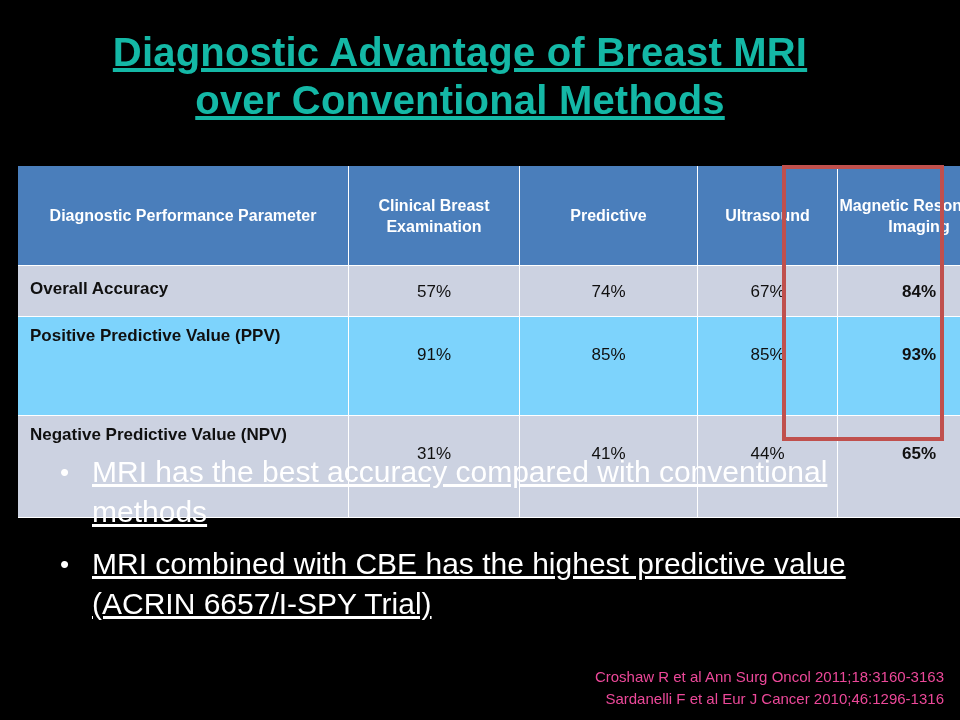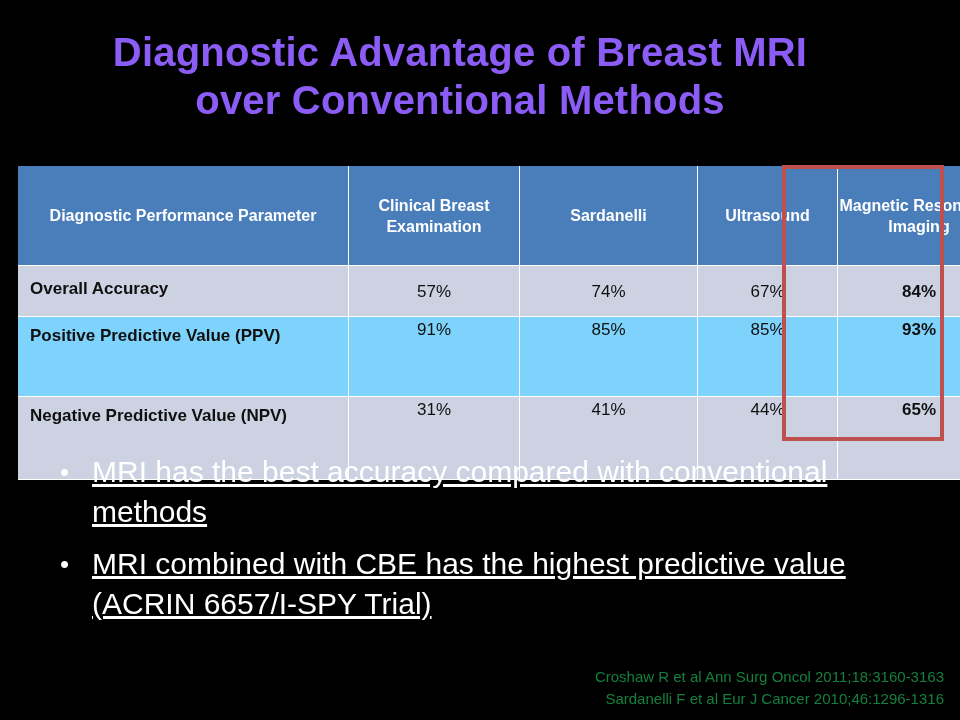--- a/index.html
+++ b/index.html
@@ -23,25 +23,26 @@
     background: #000000;
   }
 
   
   #title {
     position: absolute;
     left: 0;
     top: 28px;
     width: 920px;
     text-align: center;
-    color: #8b5cf6;
+    color: #14b8a6;
     font-size: 40px;
     font-weight: bold;
     line-height: 48px;
     letter-spacing: 0.2px;
+    text-decoration: underline;
   }
   #title .line { display: block; }
 
   
   #table-wrap {
     position: absolute;
     left: 18px;
     top: 166px;
     width: 926px;
   }
@@ -99,21 +100,21 @@
   tbody td.val.mri {
     font-weight: bold;
   }
   tbody tr.r1 td { height: 38px; }
   tbody tr.r2 td { height: 67px; }
   tbody tr.r3 td { height: 70px; }
   tbody tr.r1 td.rowlabel,
   tbody tr.r2 td.rowlabel,
   tbody tr.r3 td.rowlabel { vertical-align: middle; }
   tbody tr.r2 td.val,
-  tbody tr.r3 td.val { vertical-align: top; padding-top: 0; }
+  tbody tr.r3 td.val { vertical-align: top; padding-top: 25px; }
   tbody tr.r2 td.rowlabel,
   tbody tr.r3 td.rowlabel { vertical-align: top; padding-top: 6px; }
 
   
   #mri-highlight {
     position: absolute;
     left: 782px;
     top: 165px;
     width: 162px;
     height: 276px;
@@ -149,21 +150,21 @@
     flex: 1 1 auto;
     text-decoration: underline;
   }
 
   
   #citations {
     position: absolute;
     right: 16px;
     bottom: 10px;
     text-align: right;
-    color: #15803d;
+    color: #ec4899;
     font-size: 15px;
     line-height: 22px;
   }
   #citations div { white-space: nowrap; }
 </style>
 </head>
 <body>
 
 <div id="slide">
 
@@ -171,21 +172,21 @@
     <span class="line">Diagnostic Advantage of Breast MRI</span>
     <span class="line">over Conventional Methods</span>
   </div>
 
   <div id="table-wrap">
     <table class="perf">
       <thead>
         <tr>
           <th class="param" style="width:278px">Diagnostic Performance Parameter</th>
           <th style="width:170px">Clinical Breast Examination</th>
-          <th style="width:177px">Sardanelli</th>
+          <th style="width:177px">Predictive</th>
           <th style="width:139px">Ultrasound</th>
           <th style="width:162px">Magnetic Resonance Imaging</th>
         </tr>
       </thead>
       <tbody>
         <tr class="dark r1">
           <td class="rowlabel">Overall Accuracy</td>
           <td class="val">57%</td>
           <td class="val">74%</td>
           <td class="val">67%</td>

